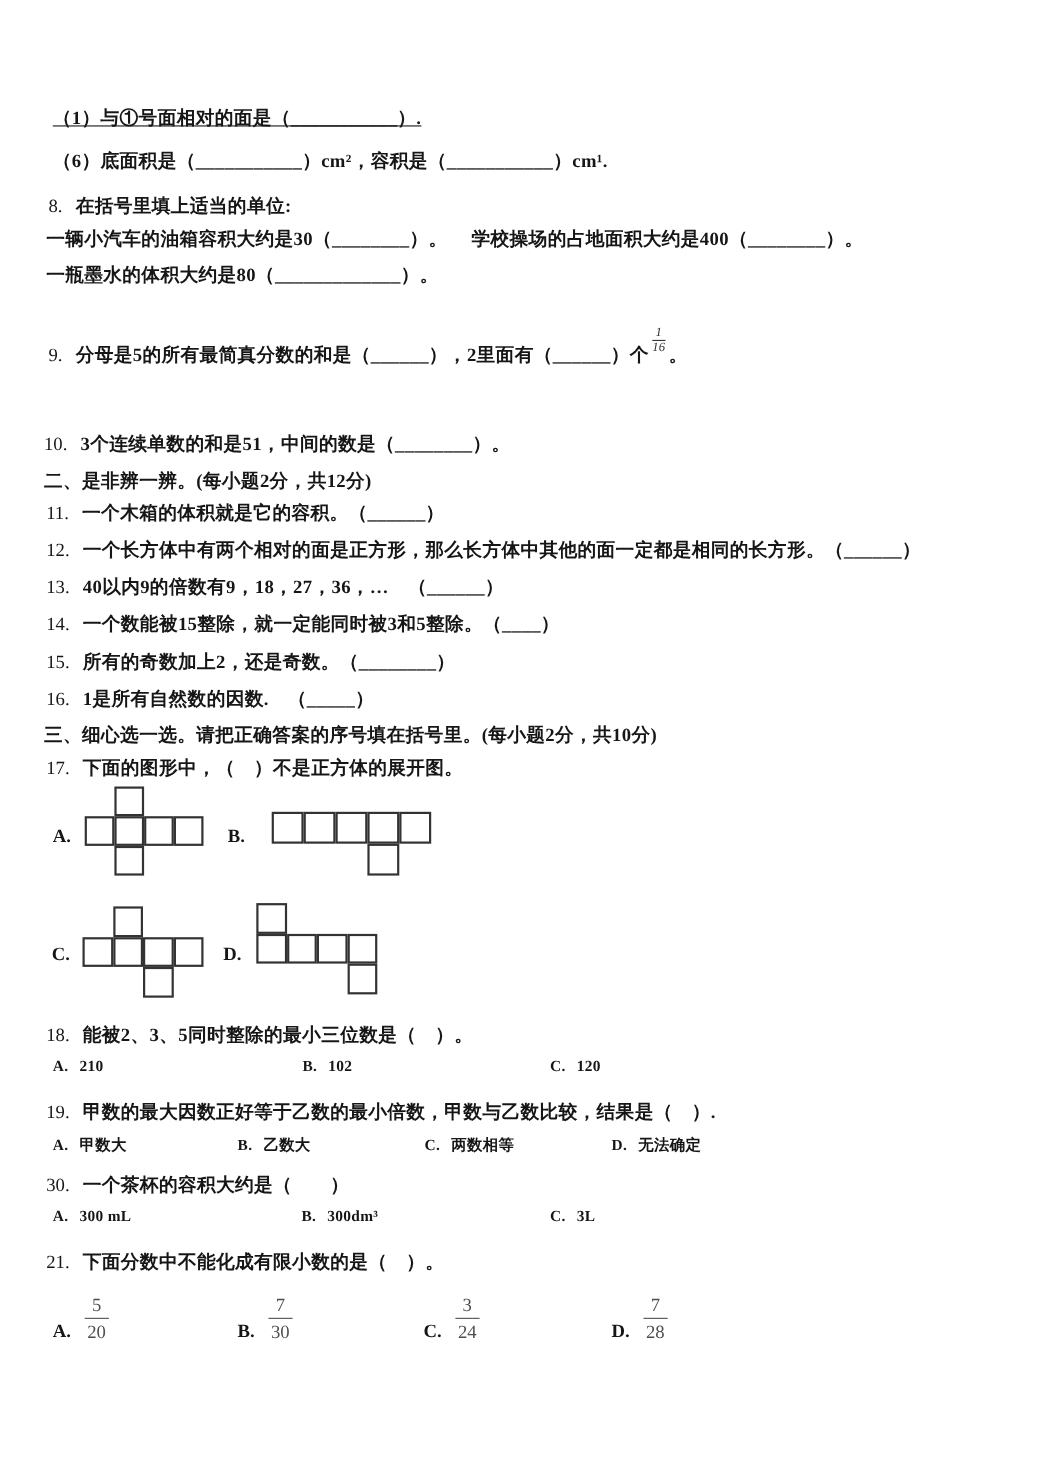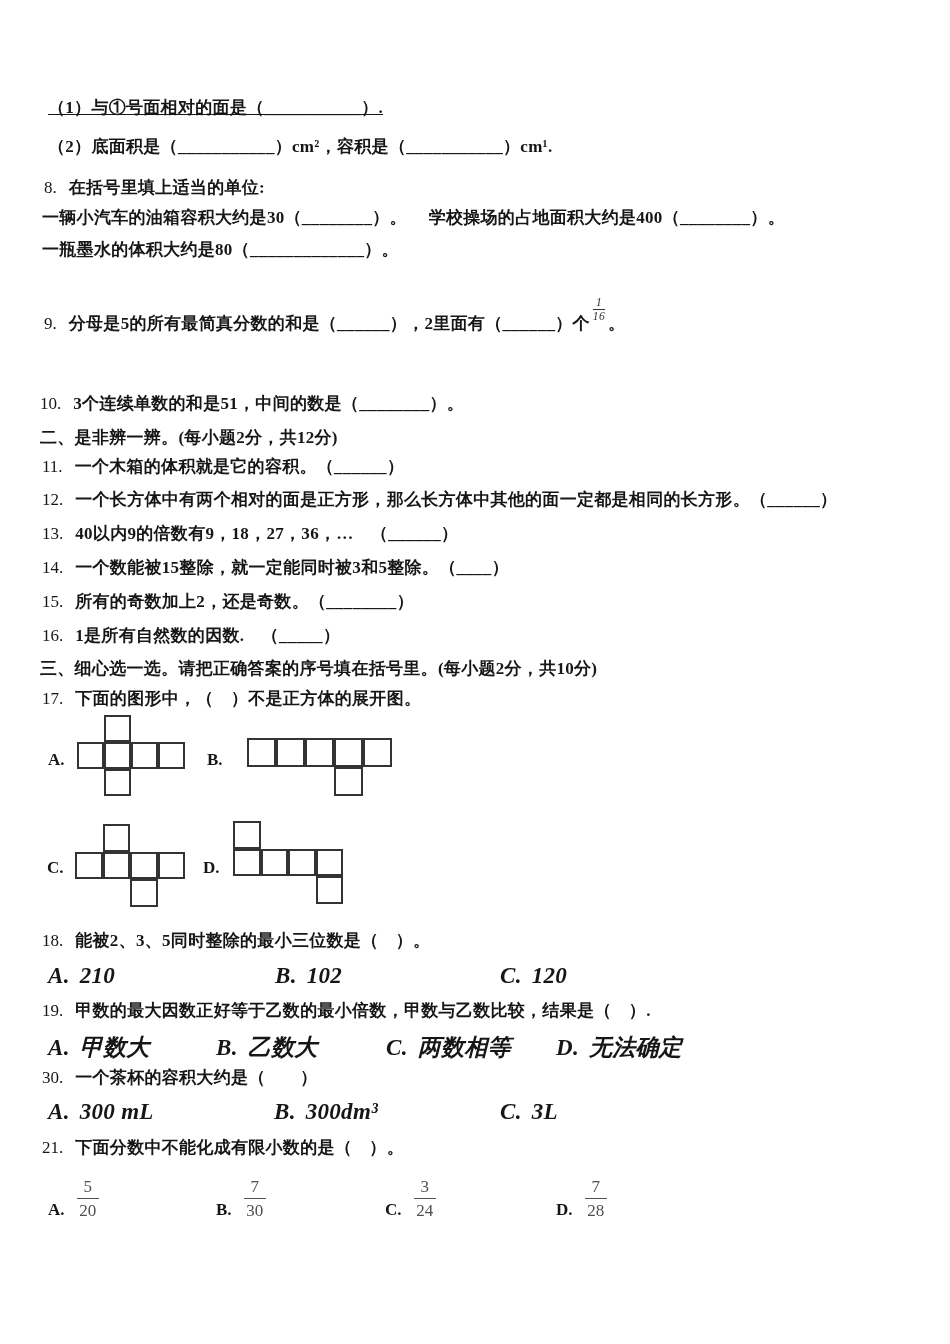--- a/index.html
+++ b/index.html
@@ -32,24 +32,23 @@
     position:absolute;
     box-sizing:border-box;
     border:2px solid #333333;
     background:transparent;
   }
   .net-label{position:absolute;font-size:17px;font-weight:700;}
   
   .opt{
     position:absolute;
     white-space:nowrap;
-    font-size:23px;
+    font-size:14px;
     font-weight:700;
     letter-spacing:0.3px;
-    font-style:italic;
   }
   .opt .olabel{margin-right:10px;}
   
   .fopt{
     position:absolute;
     display:flex;
     align-items:flex-end;
   }
   .fopt .olabel{
     font-size:17px;
@@ -81,21 +80,21 @@
   }
   .ifrac .fn{display:block;border-bottom:1px solid #333;padding:0 3px;}
   .ifrac .fd{display:block;}
 </style>
 </head>
 <body>
 
 <div class="page">
 
   <div class="line" style="left:48px;top:96px;text-decoration:underline;">（1）与①号面相对的面是（___________）.</div>
-  <div class="line" style="left:48px;top:135px;">（2）底面积是（___________）cm²，容积是（___________）cm¹.</div>
+  <div class="line" style="left:48px;top:135px;">（6）底面积是（___________）cm²，容积是（___________）cm¹.</div>
 
   <div class="line" style="left:44px;top:176px;"><span class="qnum">8.</span><span>在括号里填上适当的单位:</span></div>
   <div class="line" style="left:42px;top:206px;">一辆小汽车的油箱容积大约是30（________）。　 学校操场的占地面积大约是400（________）。</div>
   <div class="line" style="left:42px;top:238px;">一瓶墨水的体积大约是80（_____________）。</div>
 
   <div class="line" style="left:44px;top:296px;"><span class="qnum">9.</span><span>分母是5的所有最简真分数的和是（______），2里面有（______）个</span><span class="ifrac"><span class="fn">1</span><span class="fd">16</span></span><span>。</span></div>
 
   <div class="line" style="left:40px;top:392px;"><span class="qnum">10.</span><span>3个连续单数的和是51，中间的数是（________）。</span></div>
 
   <div class="line sec" style="left:40px;top:426px;">二、是非辨一辨。(每小题2分，共12分)</div>

